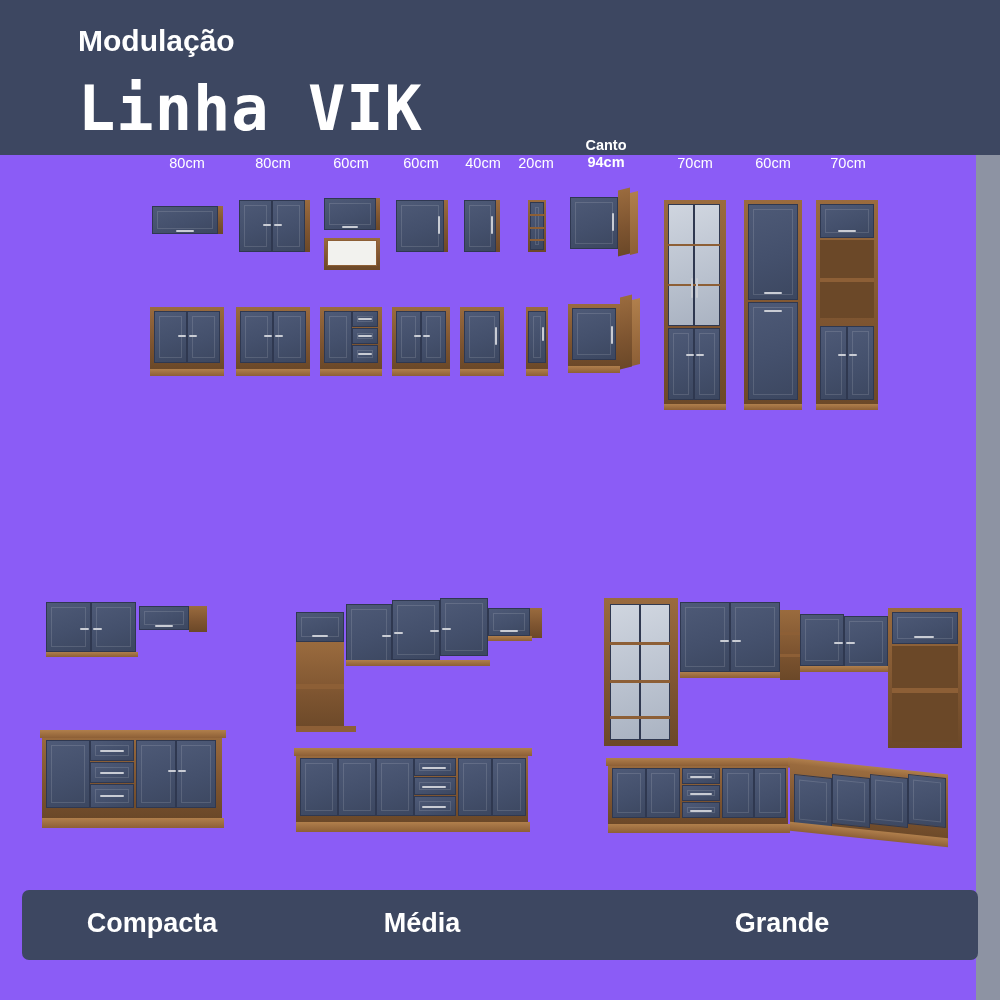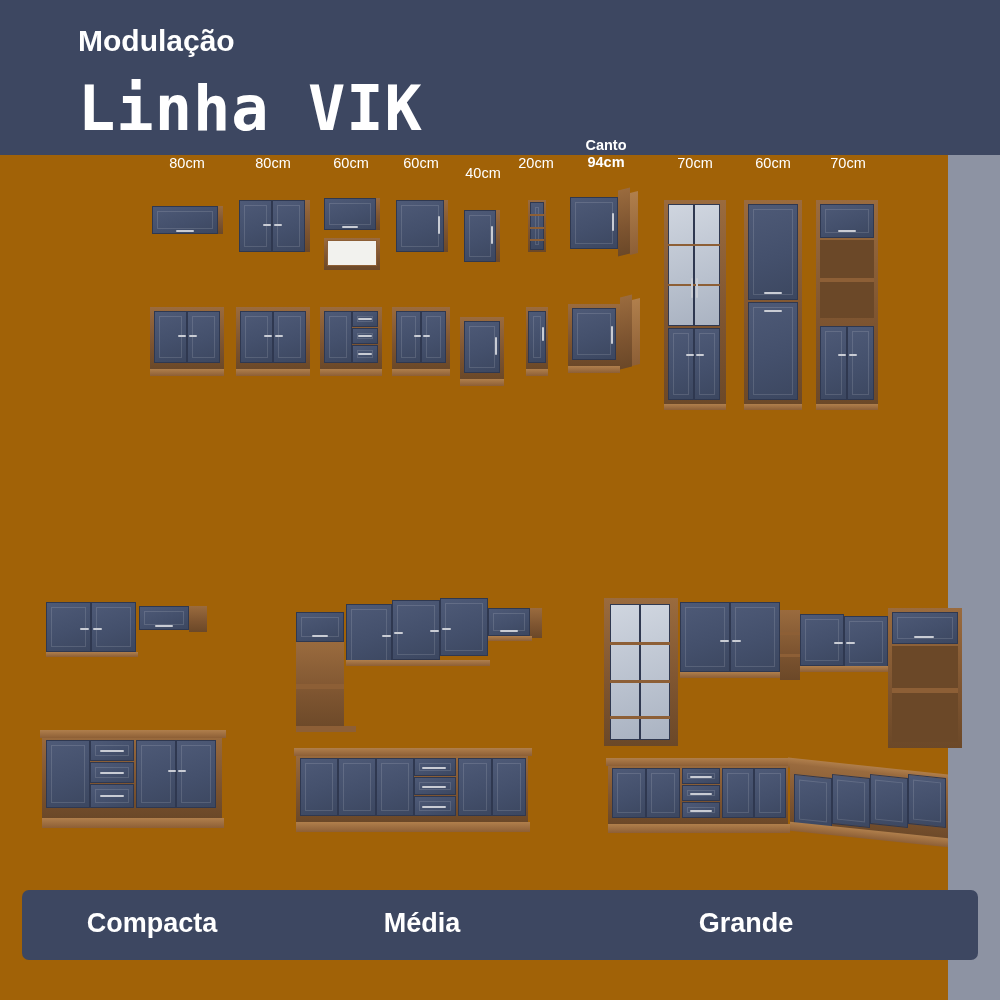--- a/index.html
+++ b/index.html
@@ -10,21 +10,22 @@
     width: 1000px;
     height: 1000px;
     font-family: "Liberation Sans", sans-serif;
     background: #8d93a3;
     overflow: hidden;
   }
   .page {
     position: relative;
     width: 948px;
     height: 1000px;
-    background: #a16207;
+    background: #8b5cf6;
+    padding-left: 28px;
   }
 
   
   .header {
     position: absolute;
     left: 0; top: 0;
     width: 1000px;
     height: 155px;
     background: #3d4761;
   }
@@ -261,21 +262,21 @@
       <div class="lower-slot">
         <div class="cab wood" style="left:2px;top:14px;width:58px;height:62px;"></div>
         <div class="cab door" style="left:6px;top:18px;width:25px;height:52px;"></div>
         <div class="cab door" style="left:31px;top:18px;width:25px;height:52px;"></div>
         <div class="handle" style="left:24px;top:42px;width:7px;"></div>
         <div class="handle" style="left:33px;top:42px;width:7px;"></div>
         <div class="cab wood-light" style="left:2px;top:76px;width:58px;height:7px;"></div>
       </div>
     </div>
 
-    <div class="module-col" style="left:458px;width:50px;margin-top:10px;">
+    <div class="module-col" style="left:458px;width:50px;">
       <div class="module-label">40cm</div>
       <div class="upper-slot">
         <div class="cab door" style="left:6px;top:22px;width:32px;height:52px;"></div>
         <div class="cab wood" style="left:38px;top:22px;width:4px;height:52px;"></div>
         <div class="handle-v" style="left:33px;top:38px;height:18px;"></div>
       </div>
       <div class="lower-slot">
         <div class="cab wood" style="left:2px;top:14px;width:44px;height:62px;"></div>
         <div class="cab door" style="left:6px;top:18px;width:36px;height:52px;"></div>
         <div class="handle-v" style="left:37px;top:34px;height:18px;"></div>
@@ -483,16 +484,16 @@
       <div class="cab door" style="left:234px;top:196px;width:38px;height:50px;transform:skewY(6deg);"></div>
       <div class="cab door" style="left:272px;top:196px;width:38px;height:50px;transform:skewY(6deg);"></div>
       <div class="cab door" style="left:310px;top:196px;width:38px;height:50px;transform:skewY(6deg);"></div>
       <div class="cab wood-light" style="left:192px;top:250px;width:158px;height:9px;transform:skewY(6deg);"></div>
     </div>
   </div>
 
   <div class="footer">
     <div class="footer-label" style="left:300px;width:200px;">Média</div>
     <div class="footer-label" style="left:20px;width:220px;">Compacta</div>
-    <div class="footer-label" style="left:614px;width:220px;">Grande</div>
+    <div class="footer-label" style="left:650px;width:220px;">Grande</div>
   </div>
 
 </div>
 
 </body></html>

